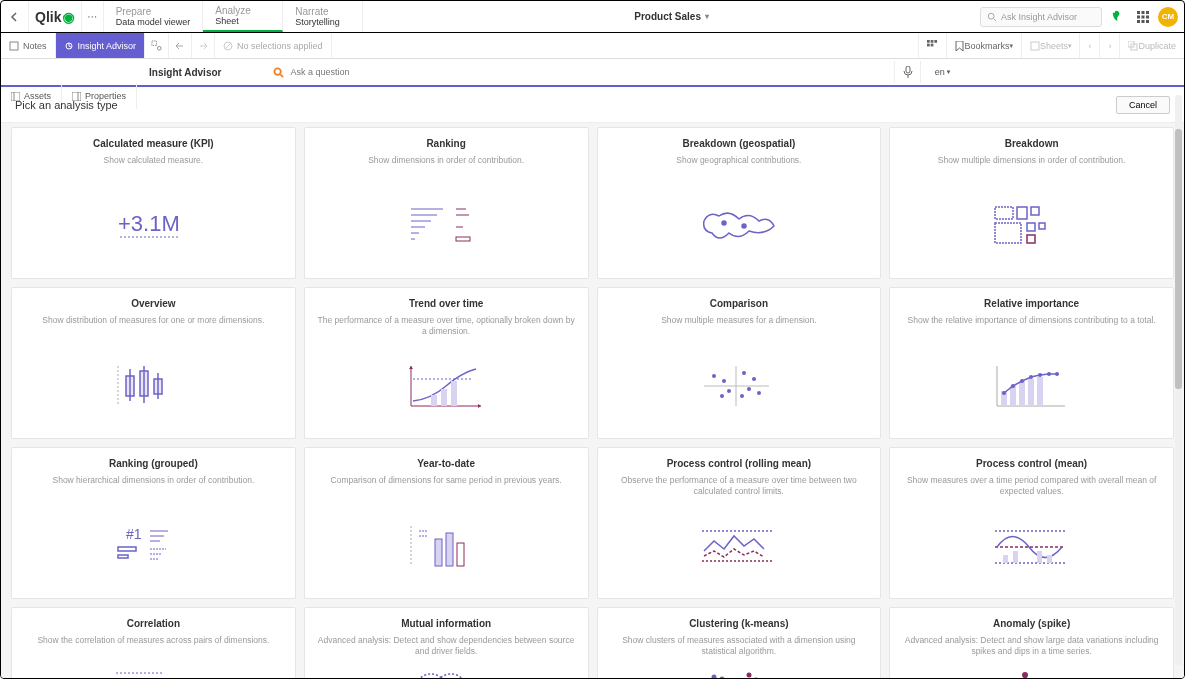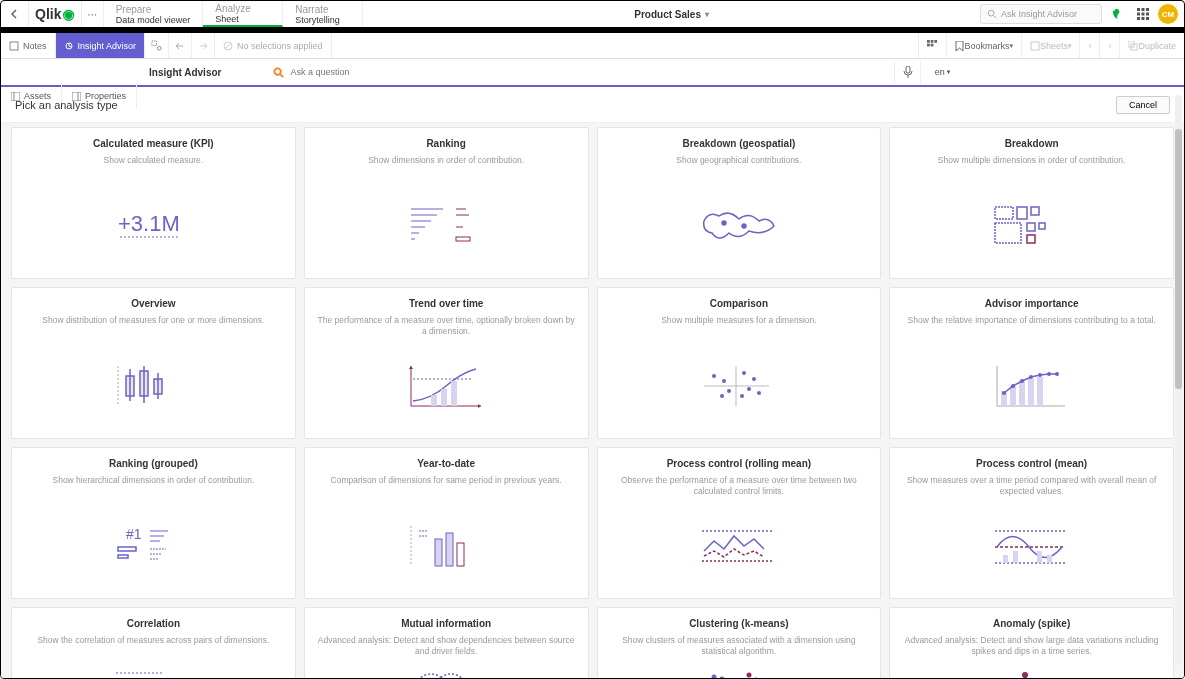--- a/index.html
+++ b/index.html
@@ -1,19 +1,19 @@
 <!DOCTYPE html>
 <html><head>
 <meta charset="utf-8">
 <style>
 * { box-sizing: border-box; margin: 0; padding: 0; font-family: -apple-system, BlinkMacSystemFont, "Segoe UI", Arial, sans-serif; }
 body { background: #fff; width: 1185px; height: 679px; overflow: hidden; position: relative; border: 1px solid #000; border-radius: 4px; }
 
 
-.hdr { height: 32px; border-bottom: 6px solid #000000; display: flex; align-items: stretch; font-size: 10px; color: #666; }
+.hdr { height: 32px; border-bottom: 1px solid #000000; display: flex; align-items: stretch; font-size: 10px; color: #666; }
 .hdr .back { width: 28px; display:flex; align-items:center; justify-content:center; border-right:1px solid #eee; cursor:pointer; }
 .logo { display:flex; align-items:center; padding:0 6px; font-weight:700; font-size:14px; color:#333; border-right:1px solid #eee; }
 .logo .q { color:#00b140; font-weight:700; margin-left:1px; }
 .hdr .more { width:22px; display:flex; align-items:center; justify-content:center; border-right:1px solid #eee; cursor:pointer; }
 .navtabs { display:flex; }
 .navtab { padding:3px 12px; border-right:1px solid #eee; cursor:pointer; display:flex; flex-direction:column; justify-content:center; min-width:80px; }
 .navtab .nt-top { font-size:10px; color:#999; }
 .navtab .nt-bot { font-size:9px; color:#333; }
 .navtab.active { border-bottom: 2px solid #00b140; }
 .app-title { flex:1; display:flex; align-items:center; justify-content:center; font-size:10px; font-weight:600; color:#333; cursor:pointer; }
@@ -355,21 +355,21 @@
               <circle cx="50" cy="12" r="2"></circle>
               <circle cx="55" cy="28" r="2"></circle>
               <circle cx="60" cy="18" r="2"></circle>
               <circle cx="48" cy="35" r="2"></circle>
               <circle cx="65" cy="32" r="2"></circle>
             </g>
           </svg>
         </div>
       </div>
       <div class="card">
-        <h4>Advisor importance</h4>
+        <h4>Relative importance</h4>
         <p>Show the relative importance of dimensions contributing to a total.</p>
         <div class="vis">
           <svg viewBox="0 0 90 50">
             <line x1="10" y1="45" x2="78" y2="45" stroke="#aaa"></line>
             <line x1="10" y1="5" x2="10" y2="45" stroke="#aaa"></line>
             <rect x="14" y="30" width="6" height="15" fill="#d7d3f0"></rect>
             <rect x="23" y="25" width="6" height="20" fill="#d7d3f0"></rect>
             <rect x="32" y="20" width="6" height="25" fill="#d7d3f0"></rect>
             <rect x="41" y="18" width="6" height="27" fill="#d7d3f0"></rect>
             <rect x="50" y="16" width="6" height="29" fill="#d7d3f0"></rect>

